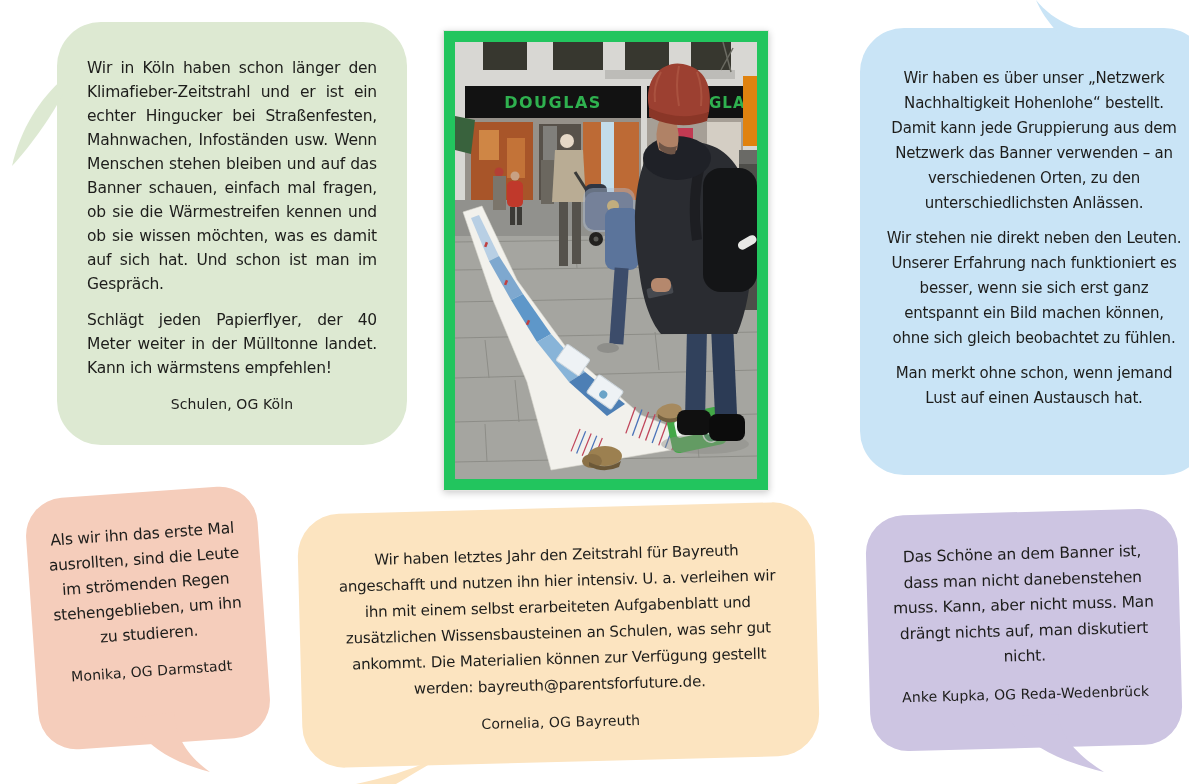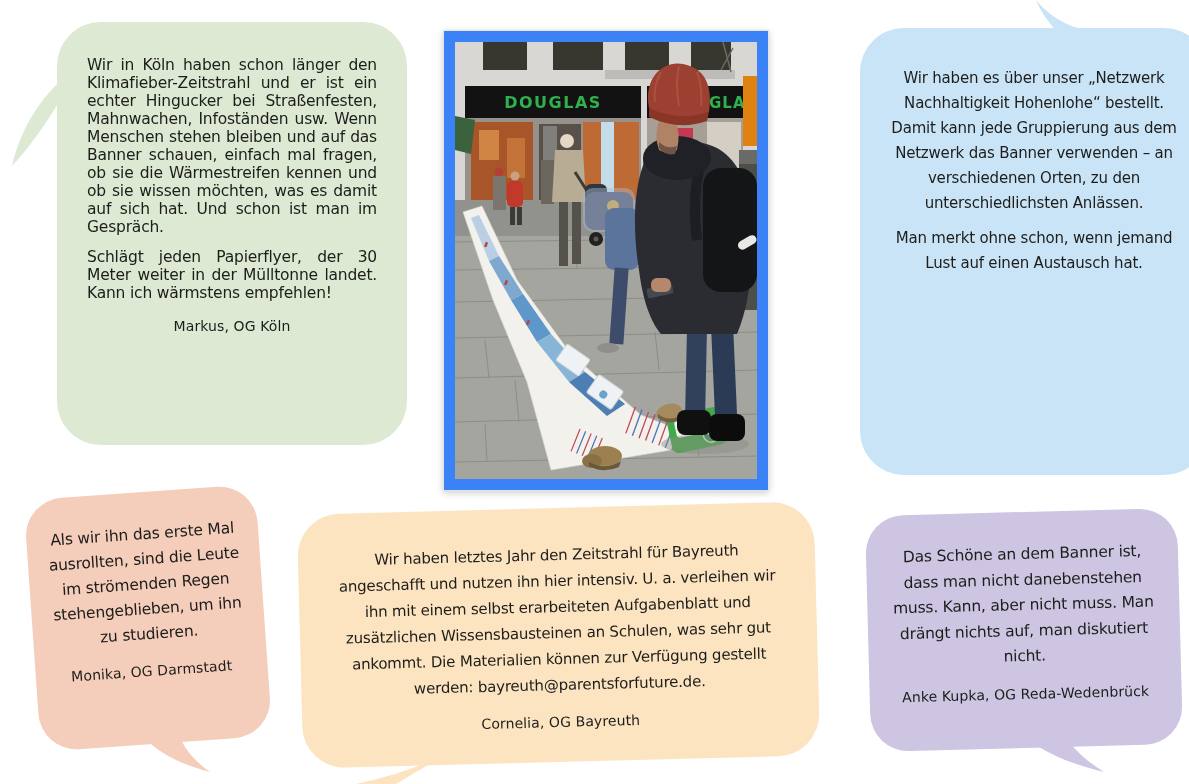--- a/index.html
+++ b/index.html
@@ -3,21 +3,21 @@
 <meta charset="utf-8">
 <style>
   html,body{margin:0;padding:0;background:#ffffff;}
   .page{
     position:relative;width:1189px;height:784px;background:#ffffff;overflow:hidden;
     font-family:"DejaVu Sans","Liberation Sans",sans-serif;color:#1d1d1b;
   }
   .bubble{position:absolute;box-sizing:border-box;}
   .bubble p{margin:0 0 12px;}
   .bubble .sig{margin-top:16px;text-align:center;font-size:14px;letter-spacing:0.1px;}
-  .body{font-size:15.5px;line-height:18px;letter-spacing:-0.2px;}
+  .body{font-size:15.5px;line-height:24px;letter-spacing:-0.2px;}
   .center{text-align:center;}
   .justify{text-align:justify;}
 
   .b-koeln{left:57px;top:22px;width:350px;height:423px;border-radius:44px;padding:34px 30px 0;}
   .b-hohenlohe{left:820px;top:28px;width:348px;height:447px;border-radius:44px;padding:38px 26px 0;}
   .b-hohenlohe .body{font-size:15px;line-height:25px;margin-bottom:10px;}
   .b-darmstadt{left:32px;top:492px;width:232px;height:252px;border-radius:38px;padding:30px 18px 0;transform:rotate(-4deg);}
   .b-darmstadt .body{font-size:15.5px;line-height:25px;}
   .b-bayreuth{left:300px;top:508px;width:517px;height:254px;border-radius:42px;padding:34px 32px 0;transform:rotate(-1.5deg);}
   .b-bayreuth .body{font-size:15px;line-height:26px;}
@@ -26,41 +26,42 @@
 
   .tail{position:absolute;}
   .tail-koeln{left:10px;top:76px;}
   .tail-hohenlohe{left:1030px;top:0px;}
   .tail-darmstadt{left:130px;top:712px;}
   .tail-bayreuth{left:352px;top:748px;}
   .tail-reda{left:1002px;top:714px;}
 
   .photo{
     position:absolute;left:443px;top:30px;width:326px;height:461px;margin:0;
-    background:#3b82f6;border:1px solid #e4e4e1;box-sizing:border-box;padding:11px;
+    background:#22c55e;border:1px solid #e4e4e1;box-sizing:border-box;padding:11px;
     box-shadow:0 2px 7px rgba(0,0,0,0.20);
   }
   .photo svg{display:block;}
 </style>
 </head>
 <body>
 
 <div class="page">
 
   <div class="bubble b-koeln" style="background-color: rgb(221, 233, 210);">
     <p class="body justify">Wir in Köln haben schon länger den Klimafieber-Zeitstrahl und er ist ein echter Hingucker bei Straßenfesten, Mahnwachen, Infoständen usw. Wenn Menschen stehen bleiben und auf das Banner schauen, einfach mal fragen, ob sie die Wärmestreifen kennen und ob sie wissen möchten, was es damit auf sich hat. Und schon ist man im Gespräch.</p>
-    <p class="body justify">Schlägt jeden Papierflyer, der 30 Meter weiter in der Mülltonne landet. Kann ich wärmstens empfehlen!</p>
-    <p class="sig">Markus, OG Köln</p>
+    <p class="body justify">Schlägt jeden Papierflyer, der 40 Meter weiter in der Mülltonne landet. Kann ich wärmstens empfehlen!</p>
+    <p class="sig">Schulen, OG Köln</p>
   </div>
   <svg class="tail tail-koeln" width="56" height="92" viewBox="0 0 56 92">
     <path d="M54,2 C30,22 10,54 2,90 C24,66 44,36 54,16 Z" fill="#dde9d2"></path>
   </svg>
 
   <div class="bubble b-hohenlohe" style="background-color: rgb(201, 228, 246); margin-left: 40px;">
     <p class="body center">Wir haben es über unser „Netzwerk Nachhaltigkeit Hohenlohe“ bestellt. Damit kann jede Gruppierung aus dem Netzwerk das Banner verwenden – an verschiedenen Orten, zu den unterschiedlichsten Anlässen.</p>
+    <p class="body center">Wir stehen nie direkt neben den Leuten. Unserer Erfahrung nach funktioniert es besser, wenn sie sich erst ganz entspannt ein Bild machen können, ohne sich gleich beobachtet zu fühlen.</p>
     <p class="body center">Man merkt ohne schon, wenn jemand Lust auf einen Austausch hat.</p>
   </div>
   <svg class="tail tail-hohenlohe" width="88" height="33" viewBox="0 0 88 33">
     <path d="M6,0 C14,10 26,20 44,27 C58,30 72,32 86,33 L28,33 C18,22 10,10 6,0 Z" fill="#c9e4f6"></path>
   </svg>
 
   <div class="bubble b-darmstadt" style="background-color: rgb(245, 205, 187);">
     <p class="body center">Als wir ihn das erste Mal ausrollten, sind die Leute im strömenden Regen stehengeblieben, um ihn zu studieren.</p>
     <p class="sig">Monika, OG Darmstadt</p>
   </div>

